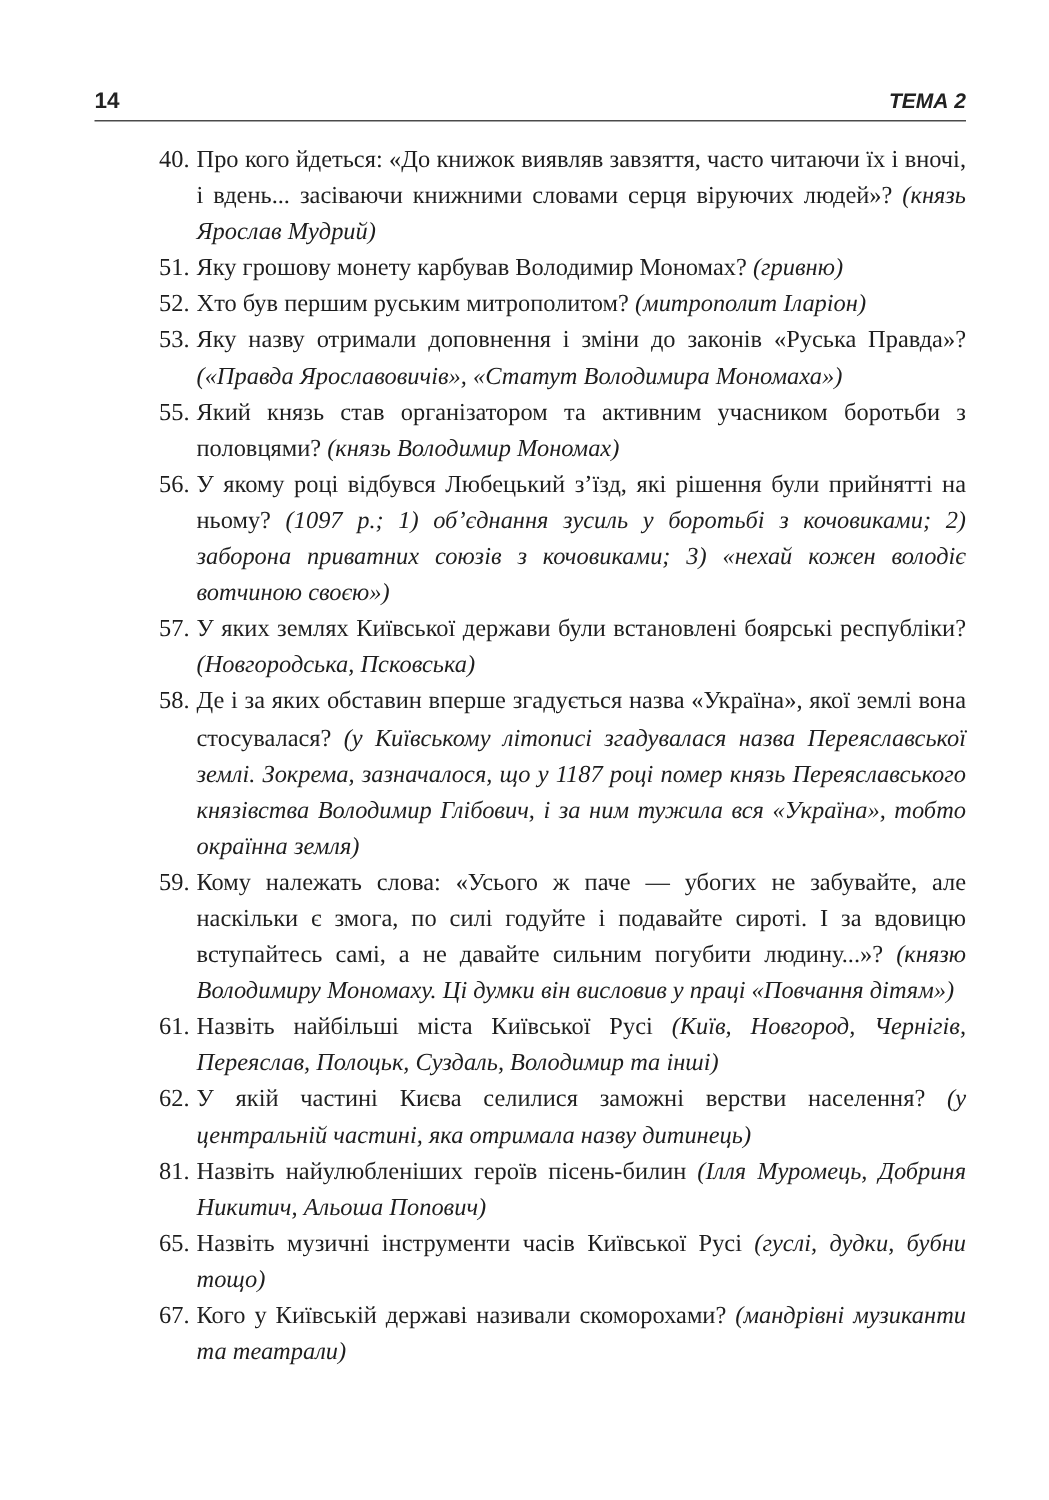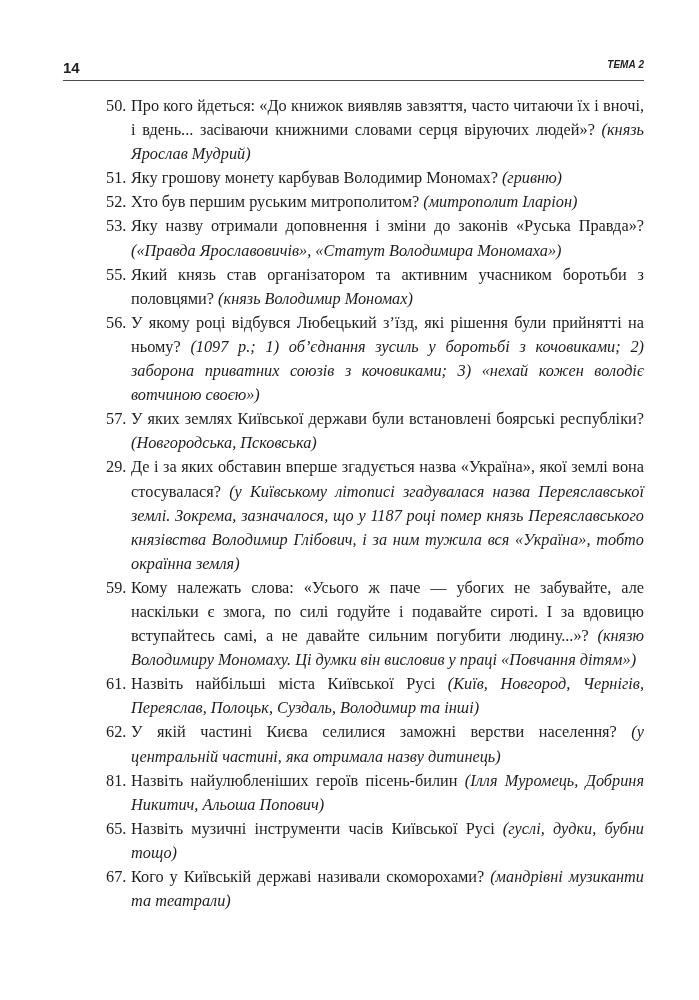--- a/index.html
+++ b/index.html
@@ -1,41 +1,41 @@
 <!DOCTYPE html>
 <html><head>
 <meta charset="utf-8">
 <style>
   html, body { margin: 0; padding: 0; background: #ffffff; }
   body { width: 699px; height: 1000px; position: relative; overflow: hidden; color: #1e1e1e; }
   .header { position: absolute; left: 63px; top: 58px; width: 581px; height: 22px; border-bottom: 1px solid #4a4a4a; }
   .page-num { position: absolute; left: 0; top: 1px; font-family: "Liberation Sans", sans-serif; font-weight: bold; font-size: 15px; color: #222; text-align: center; }
-  .section { position: absolute; right: 0; top: 1px; font-family: "Liberation Sans", sans-serif; font-weight: bold; font-style: italic; font-size: 10px; color: #222; }
+  .section { position: absolute; right: 0; top: 1px; font-family: "Liberation Sans", sans-serif; font-weight: bold; font-style: italic; font-size: 14px; color: #222; }
   .list { position: absolute; left: 106px; top: 94px; width: 538px; margin: 0; padding: 0; list-style: none;
           font-family: "Liberation Serif", serif; font-size: 16.3px; line-height: 24.1px; color: #1e1e1e; }
   .item { position: relative; padding-left: 25px; text-align: justify; }
   .num { position: absolute; left: 0; top: 0; }
   .ans { font-style: italic; }
 </style>
 </head>
 <body>
 
 <div class="header">
   <span class="page-num">14</span>
   <span class="section">ТЕМА 2</span>
 </div>
 
 <ol class="list" id="qlist">
-    <li class="item"><span class="num">50.</span><span>Про кого йдеться: «До книжок виявляв завзяття, часто читаючи їх і вночі, і вдень... засіваючи книжними словами серця віруючих людей»? </span><span class="ans">(князь Ярослав Мудрий)</span></li>
+    <li class="item"><span class="num">40.</span><span>Про кого йдеться: «До книжок виявляв завзяття, часто читаючи їх і вночі, і вдень... засіваючи книжними словами серця віруючих людей»? </span><span class="ans">(князь Ярослав Мудрий)</span></li>
     <li class="item"><span class="num">51.</span><span>Яку грошову монету карбував Володимир Мономах? </span><span class="ans">(гривню)</span></li>
     <li class="item"><span class="num">52.</span><span>Хто був першим руським митрополитом? </span><span class="ans">(митрополит Іларіон)</span></li>
     <li class="item"><span class="num">53.</span><span>Яку назву отримали доповнення і зміни до законів «Руська Правда»? </span><span class="ans">(«Правда Ярославовичів», «Статут Володимира Мономаха»)</span></li>
     <li class="item"><span class="num">55.</span><span>Який князь став організатором та активним учасником боротьби з половцями? </span><span class="ans">(князь Володимир Мономах)</span></li>
     <li class="item"><span class="num">56.</span><span>У якому році відбувся Любецький з’їзд, які рішення були прийнятті на ньому? </span><span class="ans">(1097 р.; 1) об’єднання зусиль у боротьбі з кочовиками; 2) заборона приватних союзів з кочовиками; 3) «нехай кожен володіє вотчиною своєю»)</span></li>
     <li class="item"><span class="num">57.</span><span>У яких землях Київської держави були встановлені боярські республіки? </span><span class="ans">(Новгородська, Псковська)</span></li>
-    <li class="item"><span class="num">29.</span><span>Де і за яких обставин вперше згадується назва «Україна», якої землі вона стосувалася? </span><span class="ans">(у Київському літописі згадувалася назва Переяславської землі. Зокрема, зазначалося, що у 1187 році помер князь Переяславського князівства Володимир Глібович, і за ним тужила вся «Україна», тобто окраїнна земля)</span></li>
+    <li class="item"><span class="num">58.</span><span>Де і за яких обставин вперше згадується назва «Україна», якої землі вона стосувалася? </span><span class="ans">(у Київському літописі згадувалася назва Переяславської землі. Зокрема, зазначалося, що у 1187 році помер князь Переяславського князівства Володимир Глібович, і за ним тужила вся «Україна», тобто окраїнна земля)</span></li>
     <li class="item"><span class="num">59.</span><span>Кому належать слова: «Усього ж паче — убогих не забувайте, але наскільки є змога, по силі годуйте і подавайте сироті. І за вдовицю вступайтесь самі, а не давайте сильним погубити людину...»? </span><span class="ans">(князю Володимиру Мономаху. Ці думки він висловив у праці «Повчання дітям»)</span></li>
     <li class="item"><span class="num">61.</span><span>Назвіть найбільші міста Київської Русі </span><span class="ans">(Київ, Новгород, Чернігів, Переяслав, Полоцьк, Суздаль, Володимир та інші)</span></li>
     <li class="item"><span class="num">62.</span><span>У якій частині Києва селилися заможні верстви населення? </span><span class="ans">(у центральній частині, яка отримала назву дитинець)</span></li>
     <li class="item"><span class="num">81.</span><span>Назвіть найулюбленіших героїв пісень-билин </span><span class="ans">(Ілля Муромець, Добриня Никитич, Альоша Попович)</span></li>
     <li class="item"><span class="num">65.</span><span>Назвіть музичні інструменти часів Київської Русі </span><span class="ans">(гуслі, дудки, бубни тощо)</span></li>
     <li class="item"><span class="num">67.</span><span>Кого у Київській державі називали скоморохами? </span><span class="ans">(мандрівні музиканти та театрали)</span></li>
   </ol>
 
 </body></html>

